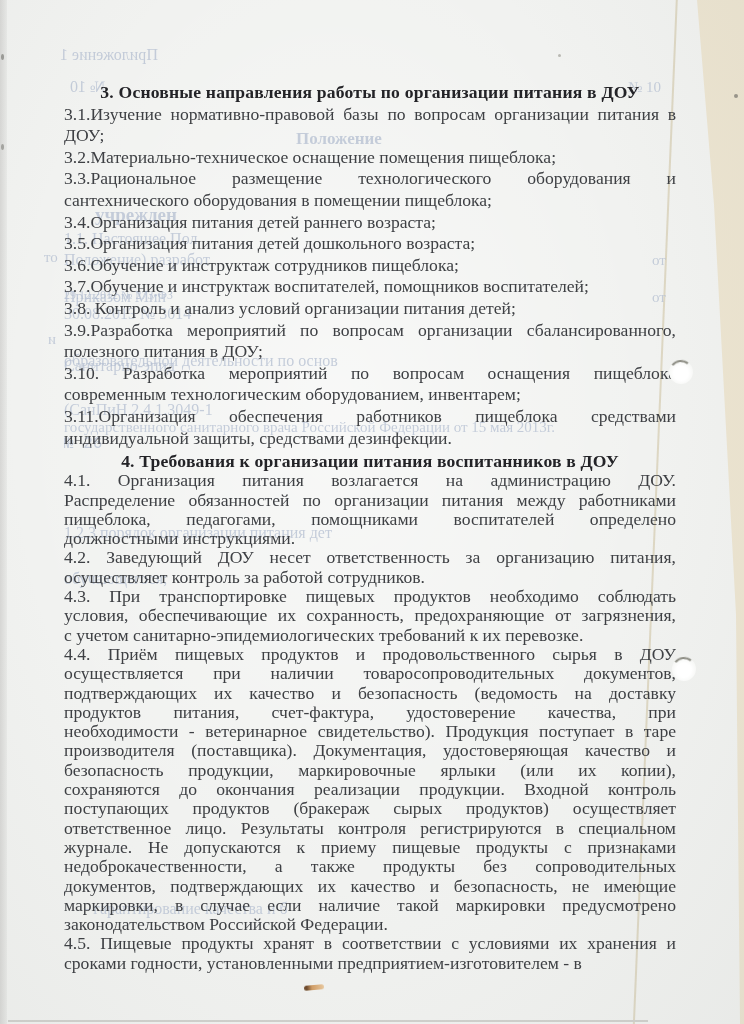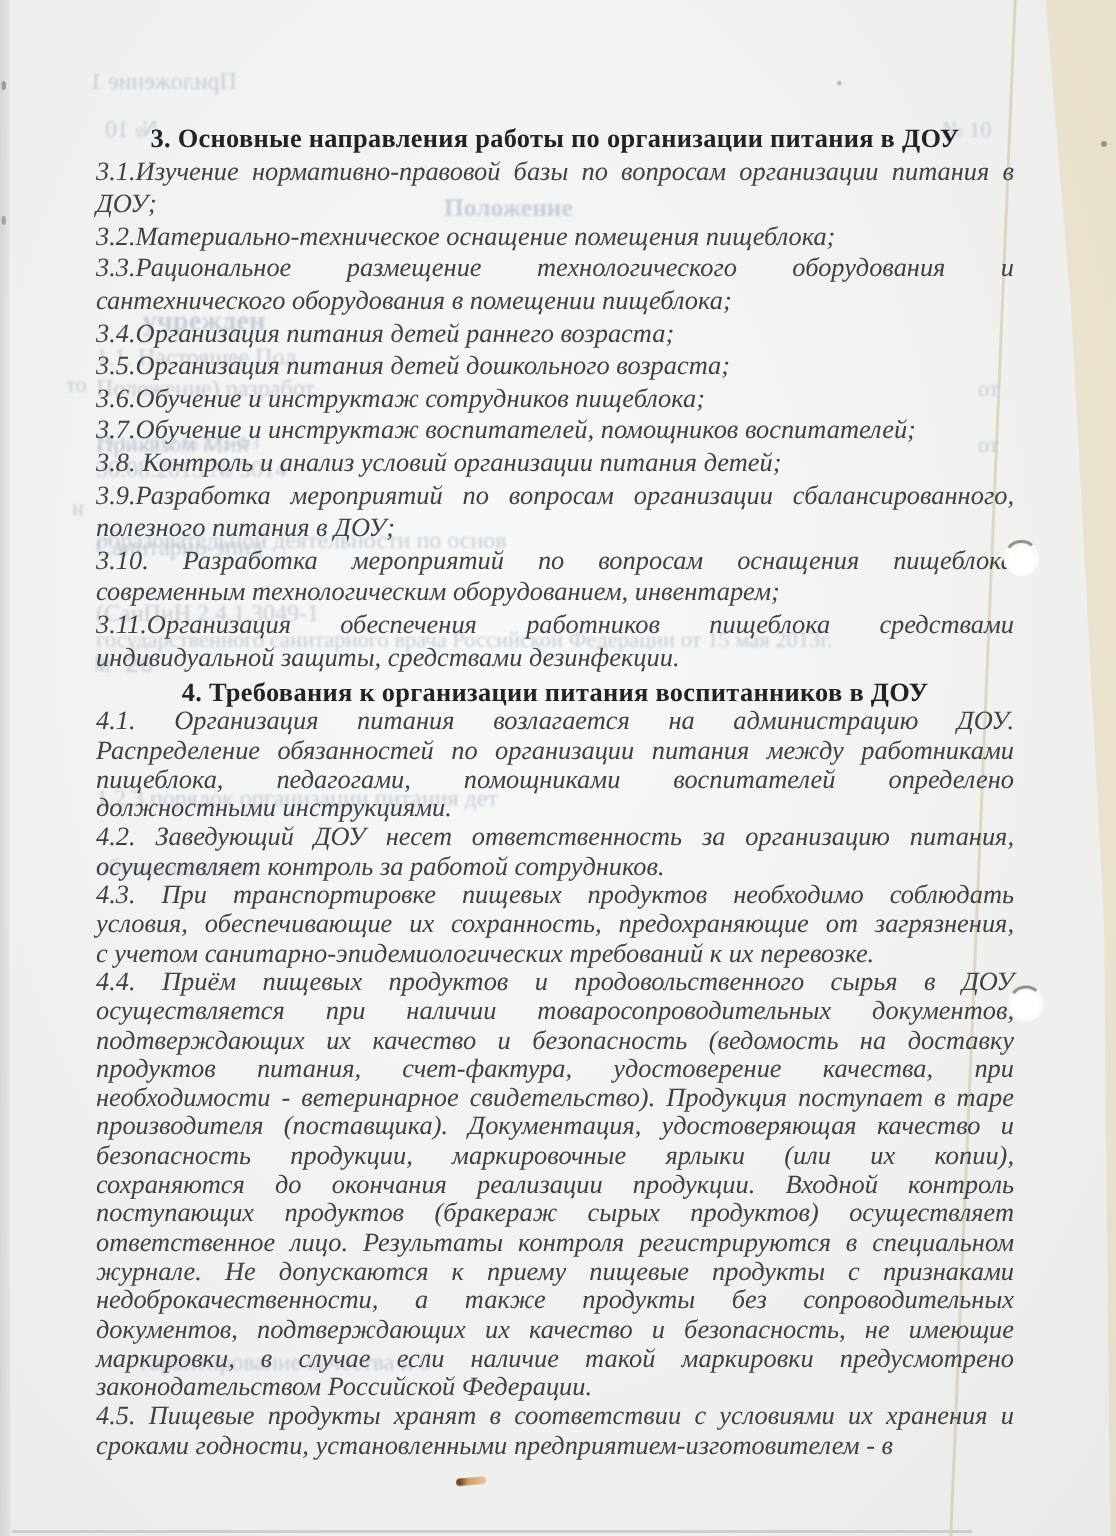--- a/index.html
+++ b/index.html
@@ -31,21 +31,21 @@
   
   .ghost{position:absolute;color:#b2bdd0;opacity:.72;filter:blur(.55px);white-space:nowrap;font-size:16px;line-height:18px;z-index:1;}
   .ghost.mirror{transform:scaleX(-1);transform-origin:center;}
   .ghost.bold{font-weight:bold;}
 
   
   .doc{position:absolute;left:64px;width:612px;z-index:2;color:#3e4044;}
   #sec3{top:82px;font-size:17.6px;line-height:21.6px;}
   #sec4{top:452px;font-size:17.6px;line-height:19.3px;}
   .sec-title{font-weight:bold;color:#232327;text-align:center;letter-spacing:.2px;}
-  .line{text-align:justify;text-align-last:justify;font-style:italic;}
+  .line{text-align:justify;text-align-last:justify;}
   .line.last{text-align-last:left;}
 
   
   .hole{position:absolute;width:24px;height:24px;border-radius:50%;
     background:radial-gradient(circle at 50% 55%, #ffffff 0 40%, #f6f7f5 70%, rgba(246,247,245,0) 100%);z-index:3;}
   .hole::before{content:"";position:absolute;inset:0;border-radius:50%;
     border:2px solid transparent;border-top-color:#8e8e85;transform:rotate(-6deg);filter:blur(.3px);}
   .stain{position:absolute;width:20px;height:5px;border-radius:3px;transform:rotate(-5deg);
     background:linear-gradient(90deg,#6f4c2e 0 14%,#cf9c66 40%,#e7c79d 100%);z-index:3;filter:blur(.2px);}
   .speck{position:absolute;border-radius:50%;z-index:3;}

